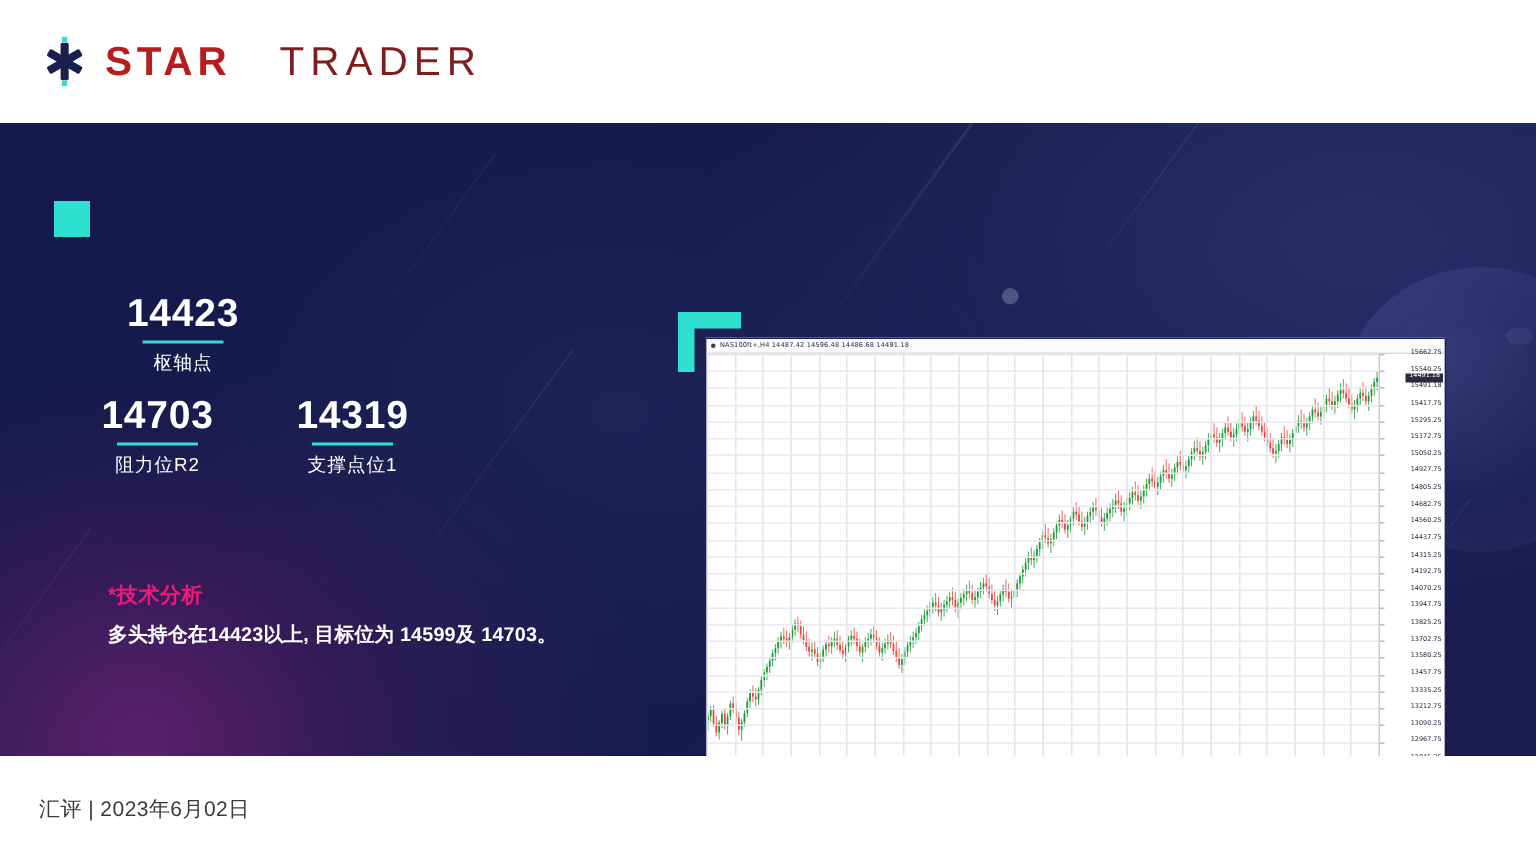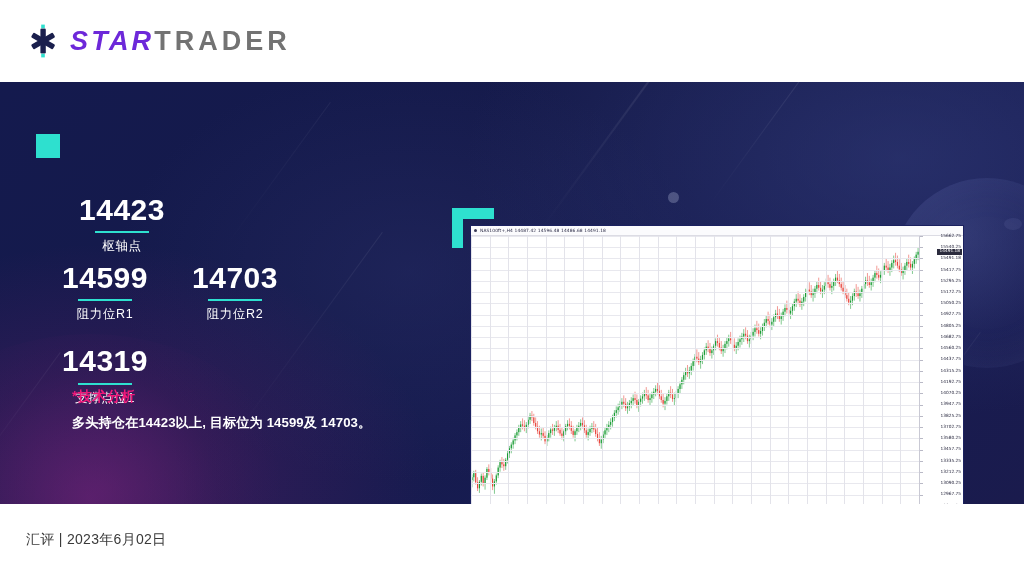--- a/index.html
+++ b/index.html
@@ -26,22 +26,22 @@
   .logo-wrap {
     display: flex; align-items: center; gap: 10px;
     margin-left: 26px;
   }
   .logo-mark { position: relative; width: 34px; height: 34px; }
   .logo-mark svg { display:block; }
   .logo-text {
     font-size: 27px; font-weight: 700; letter-spacing: 3.2px;
     display: flex; align-items: baseline;
   }
-  .logo-star { color: #6d28d9; font-style: italic; }
-  .logo-trader { color: #737373; font-weight: 700; letter-spacing: 4px; }
+  .logo-star { color: #b91c1c; }
+  .logo-trader { color: #7f1d1d; font-weight: 400; letter-spacing: 4px; margin-left: 32px; }
 
   
   .stage {
     position: absolute; left: 0; top: 82px;
     width: 1024px; height: 422px;
     background:
       radial-gradient(700px 420px at 88% 18%, rgba(52,62,124,0.55) 0%, rgba(23,27,74,0) 62%),
       radial-gradient(520px 380px at 10% 96%, rgba(120,32,120,0.40) 0%, rgba(23,27,74,0) 64%),
       radial-gradient(420px 300px at 40% 45%, rgba(40,46,105,0.45) 0%, rgba(20,23,66,0) 70%),
       linear-gradient(140deg, #141a4e 0%, #151a4a 40%, #171c52 70%, #1a1b4d 100%);
@@ -97,21 +97,21 @@
     position: absolute; left: 36px; top: 52px;
     display: flex; align-items: center; gap: 16px;
   }
   .title-square { width: 24px; height: 24px; background: #2ee0cf; }
   .title-text {
     color: #ffffff; font-size: 33px; font-weight: 700; letter-spacing: 0.4px;
   }
 
   .pivot-block { position: absolute; left: 62px; top: 112px; text-align: center; width: 120px; }
   .lv-val {
-    color: #ffffff; font-size: 30px; font-weight: 600; letter-spacing: 0.5px;
+    color: #ffffff; font-size: 26px; font-weight: 600; letter-spacing: 0.5px;
     line-height: 1.08;
     text-align: center;
   }
   .lv-rule { width: 54px; height: 2px; background: #2ee0cf; margin: 5px auto 5px; }
   .lv-label { color: #ffffff; font-size: 12.5px; font-weight: 400; letter-spacing: 0.6px; }
 
   .grid-levels {
     position: absolute; left: 40px; top: 180px;
     width: 260px;
     display: grid; grid-template-columns: 130px 130px;
@@ -233,25 +233,20 @@
       <div class="title-square"></div>
     </div>
 
     <div class="pivot-block">
       <div class="lv-val">14423</div>
       <div class="lv-rule"></div>
       <div class="lv-label">枢轴点</div>
     </div>
 
     <div class="grid-levels">
-      <div class="cell">
-        <div class="lv-val">14599</div>
-        <div class="lv-rule"></div>
-        <div class="lv-label">阻力位R1</div>
-      </div>
       <div class="cell">
         <div class="lv-val">14703</div>
         <div class="lv-rule"></div>
         <div class="lv-label">阻力位R2</div>
       </div>
       <div class="cell">
         <div class="lv-val">14319</div>
         <div class="lv-rule"></div>
         <div class="lv-label">支撑点位1</div>
       </div>

